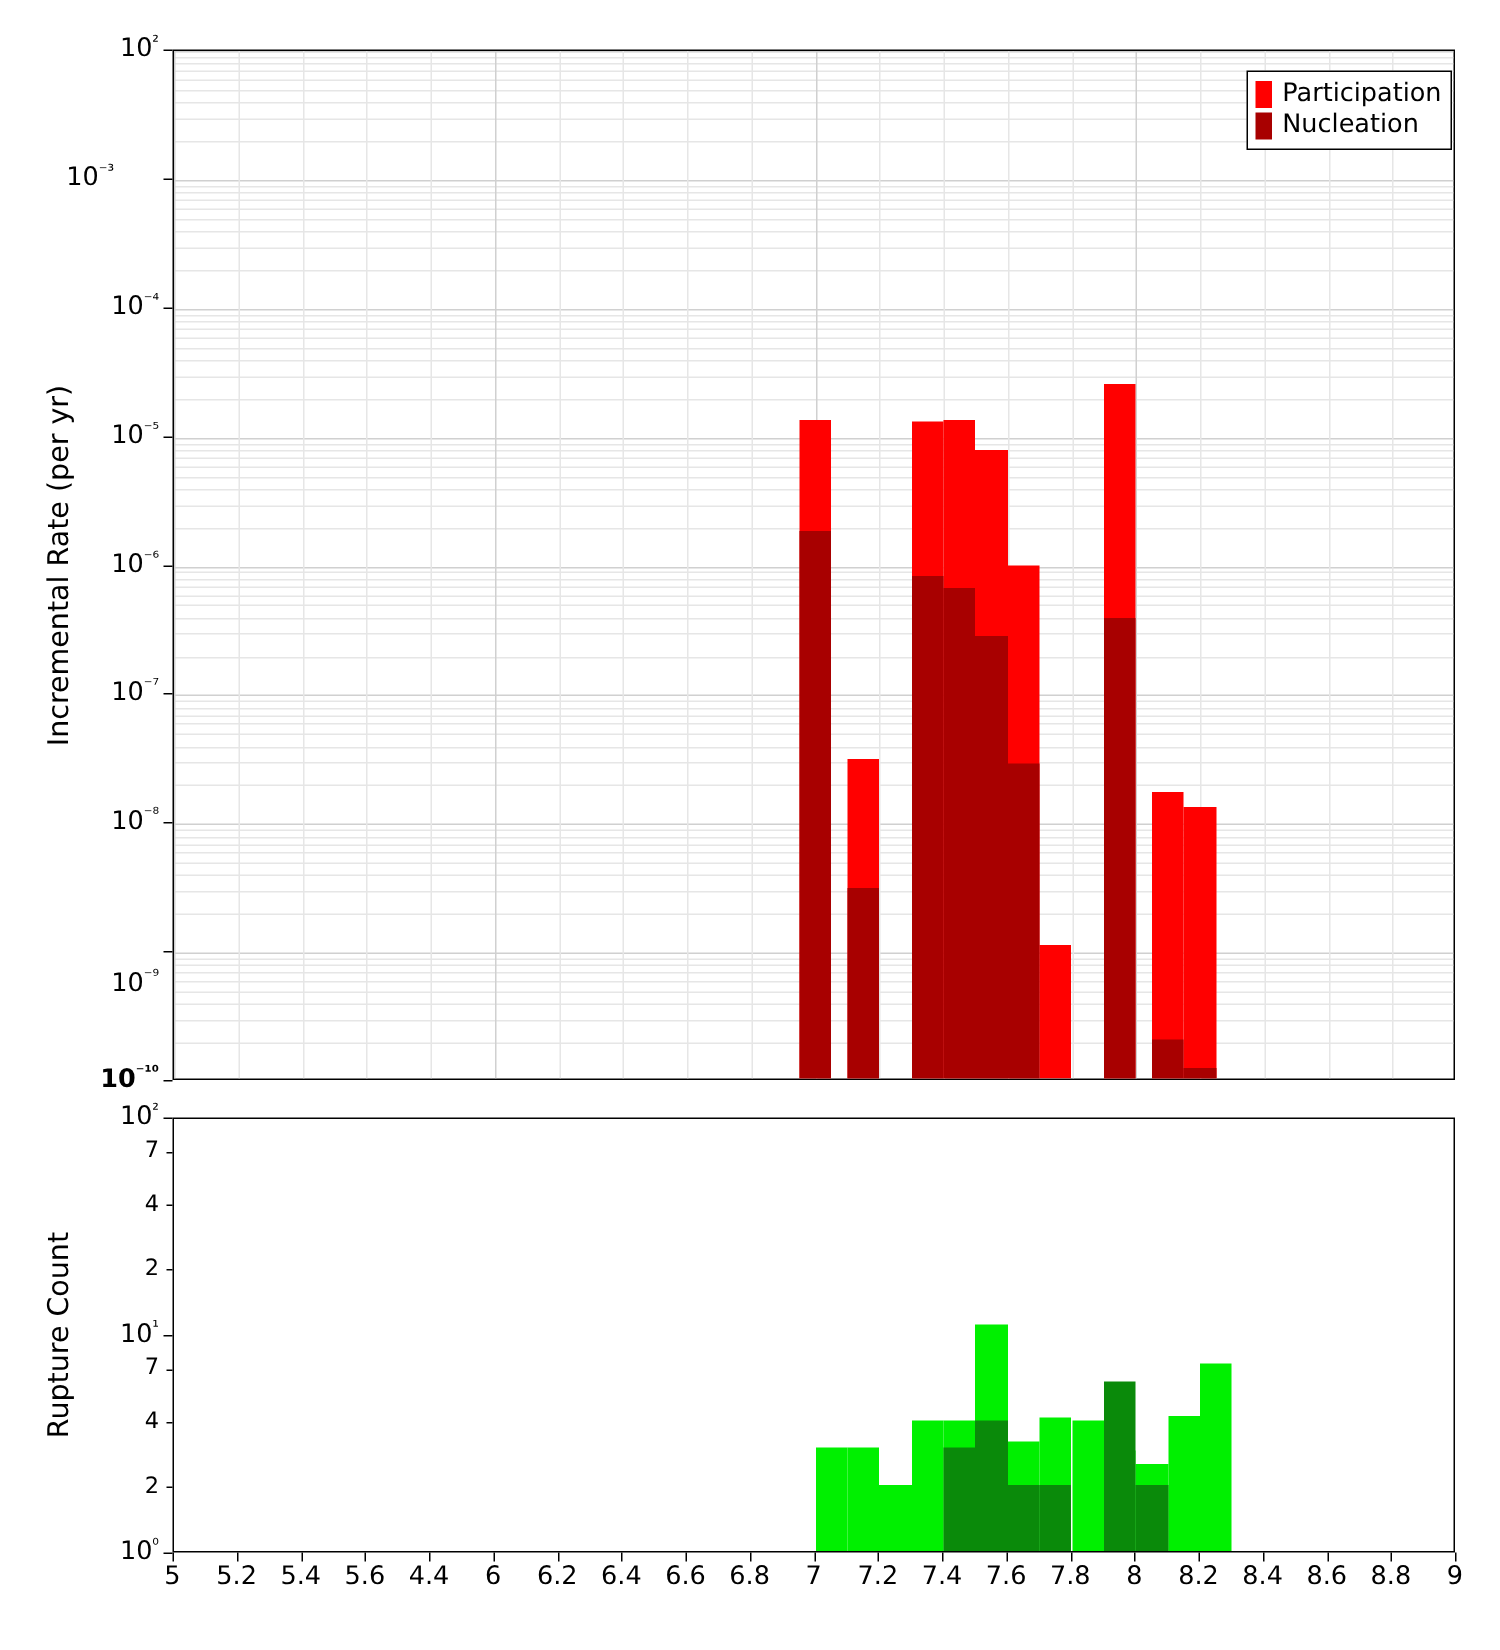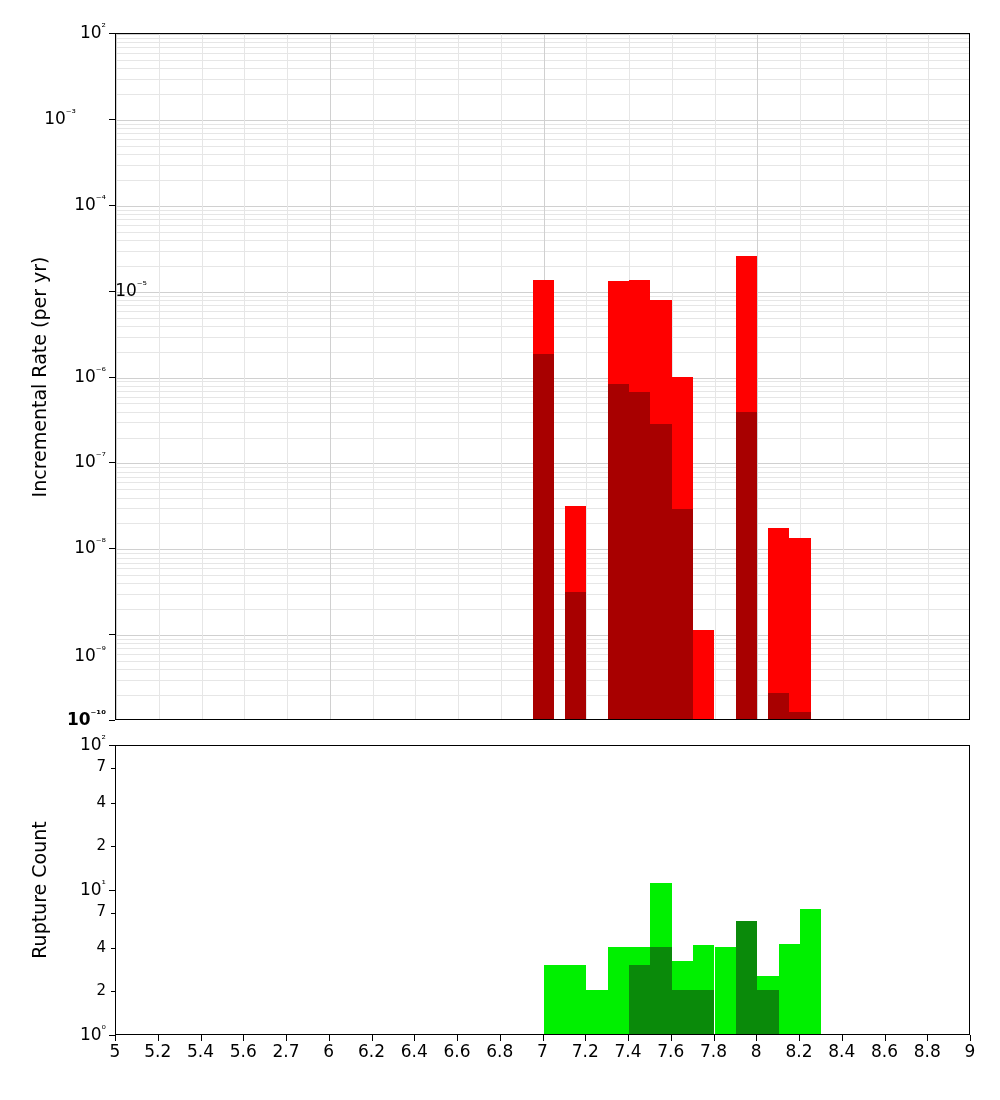--- a/index.html
+++ b/index.html
@@ -266,36 +266,46 @@
       </div>
   </div>
 
   <div id="yticks-top">
       <div class="ytick" style="right: 894px; top: 22px;">10<sup>²</sup></div>
       <div class="tickmark" style="left: 109px; top: 33px; width: 6px; height: 1px;"></div>
       <div class="ytick" style="right: 924px; top: 107.875px;">10<sup>⁻³</sup></div>
       <div class="tickmark" style="left: 109px; top: 118.9px; width: 6px; height: 1px;"></div>
       <div class="ytick" style="right: 894px; top: 193.75px;">10<sup>⁻⁴</sup></div>
       <div class="tickmark" style="left: 109px; top: 204.8px; width: 6px; height: 1px;"></div>
-      <div class="ytick" style="right: 853px; top: 279.625px;">10<sup>⁻⁵</sup></div>
+      <div class="ytick" style="right: 894px; top: 279.625px;">10<sup>⁻⁵</sup></div>
       <div class="tickmark" style="left: 109px; top: 290.6px; width: 6px; height: 1px;"></div>
       <div class="ytick" style="right: 894px; top: 365.5px;">10<sup>⁻⁶</sup></div>
       <div class="tickmark" style="left: 109px; top: 376.5px; width: 6px; height: 1px;"></div>
       <div class="ytick" style="right: 894px; top: 451.375px;">10<sup>⁻⁷</sup></div>
       <div class="tickmark" style="left: 109px; top: 462.4px; width: 6px; height: 1px;"></div>
       <div class="ytick" style="right: 894px; top: 537.25px;">10<sup>⁻⁸</sup></div>
       <div class="tickmark" style="left: 109px; top: 548.3px; width: 6px; height: 1px;"></div>
       <div class="ytick" style="right: 894px; top: 645px;">10<sup>⁻⁹</sup></div>
       <div class="tickmark" style="left: 109px; top: 634.1px; width: 6px; height: 1px;"></div>
       <div class="ytick" style="right: 894px; top: 709px; font-weight: bold;">10<sup>⁻¹⁰</sup></div>
       <div class="tickmark" style="left: 109px; top: 720px; width: 6px; height: 1px;"></div>
     </div>
 
   <div class="axis-title-y" id="ytitle-top" style="left: 28px; top: 376.5px; transform: rotate(-90deg) translate(-50%, 0px);">Incremental Rate (per yr)</div>
 
+  <div class="legend" id="legend-top" style="right:32px; top:47px;">
+    <div class="legend-row">
+      <span class="legend-swatch" style="background:#ff0000"></span>
+      <span>Participation</span>
+    </div>
+    <div class="legend-row">
+      <span class="legend-swatch" style="background:#a80000"></span>
+      <span>Nucleation</span>
+    </div>
+  </div>
 
   <div class="panel" id="panel-bottom">
     <div id="bars-bottom">
         <div class="bar bar-avail" style="left: 235.1px; width: 21.4px; height: 0px;"></div>
         <div class="bar bar-avail" style="left: 384.7px; width: 21.4px; height: 0px;"></div>
         <div class="bar bar-avail" style="left: 406.1px; width: 21.4px; height: 0px;"></div>
         <div class="bar bar-avail" style="left: 427.5px; width: 21.4px; height: 69.2px;"></div>
         <div class="bar bar-avail" style="left: 448.9px; width: 21.4px; height: 69.2px;"></div>
         <div class="bar bar-avail" style="left: 470.3px; width: 21.4px; height: 43.6px;"></div>
         <div class="bar bar-avail" style="left: 491.6px; width: 21.4px; height: 87.3px;"></div>
@@ -348,21 +358,21 @@
 
   <div id="xticks">
       <div class="xtick" style="left: 85px; top: 1043px; width: 60px;">5</div>
       <div class="tickmark" style="left: 115px; top: 1035px; width: 1px; height: 6px;"></div>
       <div class="xtick" style="left: 127.75px; top: 1043px; width: 60px;">5.2</div>
       <div class="tickmark" style="left: 157.8px; top: 1035px; width: 1px; height: 6px;"></div>
       <div class="xtick" style="left: 170.5px; top: 1043px; width: 60px;">5.4</div>
       <div class="tickmark" style="left: 200.5px; top: 1035px; width: 1px; height: 6px;"></div>
       <div class="xtick" style="left: 213.25px; top: 1043px; width: 60px;">5.6</div>
       <div class="tickmark" style="left: 243.2px; top: 1035px; width: 1px; height: 6px;"></div>
-      <div class="xtick" style="left: 256px; top: 1043px; width: 60px;">2.7</div>
+      <div class="xtick" style="left: 256px; top: 1043px; width: 60px;">4.4</div>
       <div class="tickmark" style="left: 286px; top: 1035px; width: 1px; height: 6px;"></div>
       <div class="xtick" style="left: 298.75px; top: 1043px; width: 60px;">6</div>
       <div class="tickmark" style="left: 328.8px; top: 1035px; width: 1px; height: 6px;"></div>
       <div class="xtick" style="left: 341.5px; top: 1043px; width: 60px;">6.2</div>
       <div class="tickmark" style="left: 371.5px; top: 1035px; width: 1px; height: 6px;"></div>
       <div class="xtick" style="left: 384.25px; top: 1043px; width: 60px;">6.4</div>
       <div class="tickmark" style="left: 414.3px; top: 1035px; width: 1px; height: 6px;"></div>
       <div class="xtick" style="left: 427px; top: 1043px; width: 60px;">6.6</div>
       <div class="tickmark" style="left: 457px; top: 1035px; width: 1px; height: 6px;"></div>
       <div class="xtick" style="left: 469.75px; top: 1043px; width: 60px;">6.8</div>

